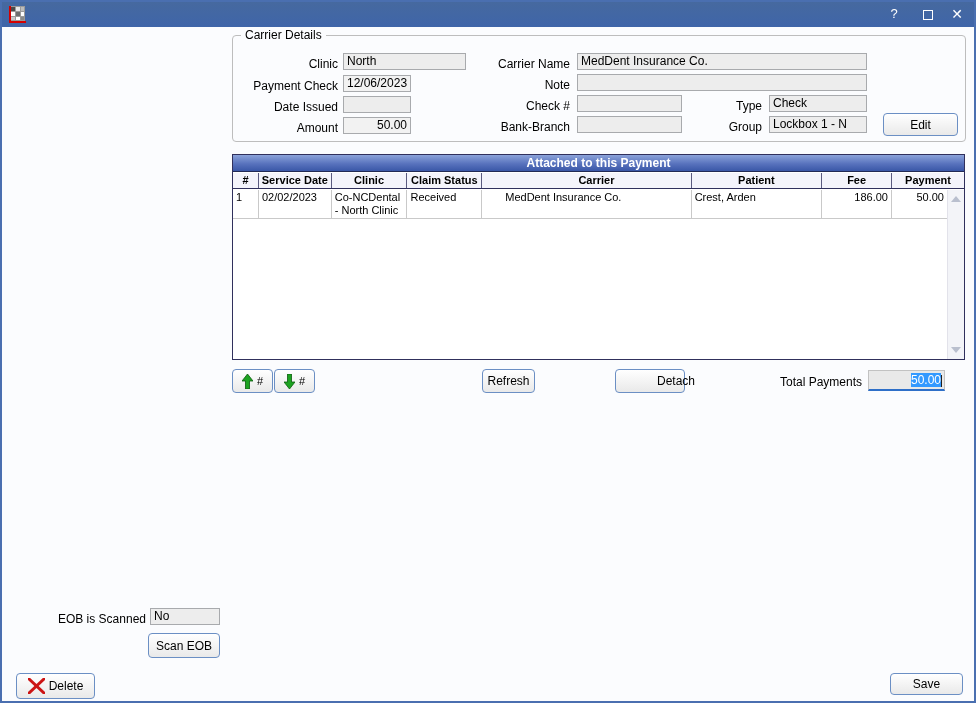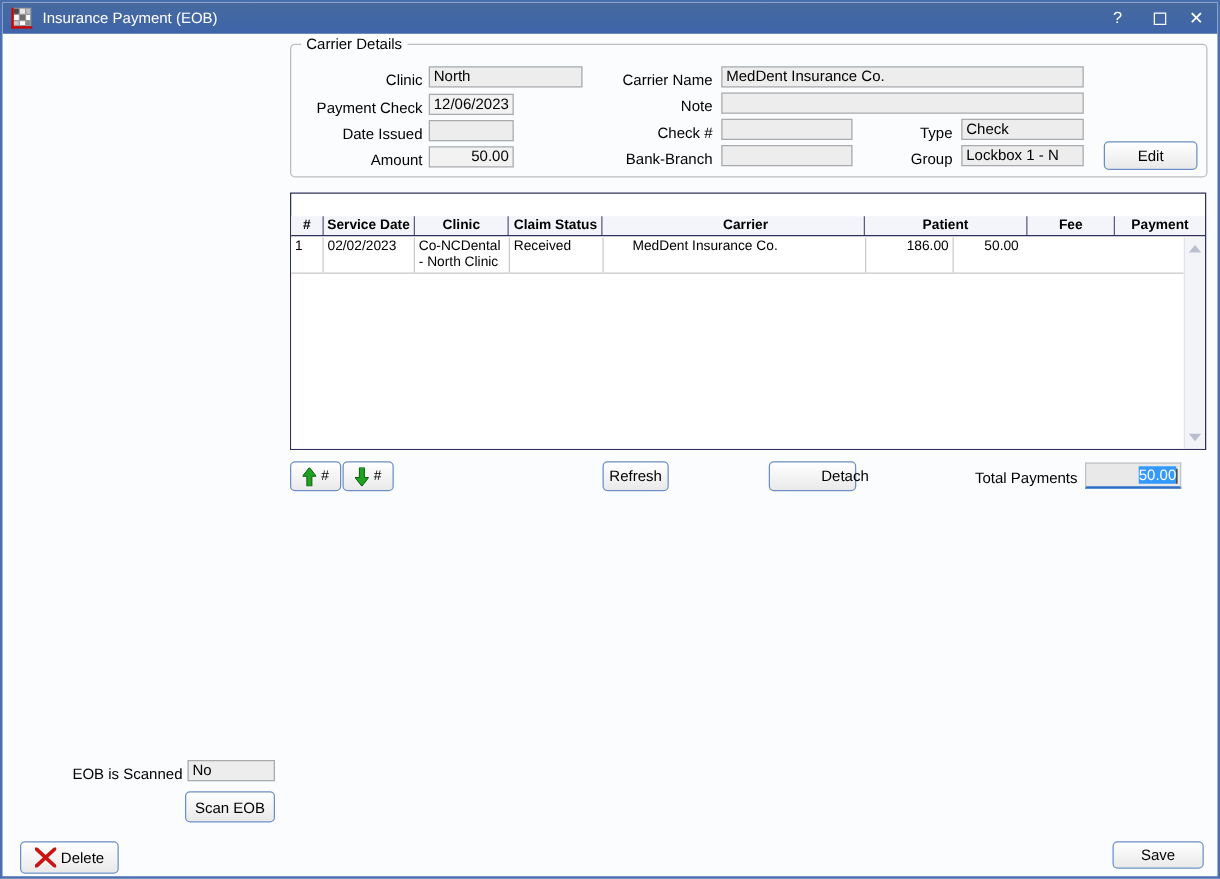--- a/index.html
+++ b/index.html
@@ -96,21 +96,20 @@
         <rect x="2" y="6" width="4" height="4" fill="#ffffff"></rect>
           <rect x="7" y="6" width="4" height="4" fill="#6e6e6e"></rect>
           <rect x="12" y="6" width="3" height="4" fill="#ffffff"></rect>
         <rect x="2" y="11" width="4" height="3" fill="#c9c9c9"></rect>
           <rect x="7" y="11" width="4" height="3" fill="#ffffff"></rect>
           <rect x="12" y="11" width="3" height="3" fill="#8a8a8a"></rect>
         <rect x="0" y="0" width="2" height="17" fill="#d40000"></rect>
         <rect x="0" y="15" width="17" height="2" fill="#d40000"></rect>
       </svg>
     </span>
-    <span class="title-text">Insurance Payment (EOB)</span>
     <span class="tb-btn tb-help">?</span>
     <span class="tb-btn tb-max"><span class="box"></span></span>
     <span class="tb-btn tb-close">✕</span>
   </div>
 
   <div class="groupbox">
     <span class="groupbox-legend">Carrier Details</span>
   </div>
 
   <span class="lbl" style="left:236px; top:55px; width:100px;">Clinic</span>
@@ -141,37 +140,39 @@
   <span class="field" style="left:767px; top:93px; width:98px;">Check</span>
 
   <span class="lbl" style="left:700px; top:118px; width:60px;">Group</span>
   <span class="field" style="left:767px; top:114px; width:98px;">Lockbox 1 - N</span>
 
   <button class="btn" style="left:881px; top:111px; width:75px; height:23px;">
     <span>Edit</span>
   </button>
 
   <div class="grid">
+    <div class="grid-title">Attached to this Payment</div>
     <div class="grid-header">
       <div class="hc w0">#</div>
       <div class="hc w1">Service Date</div>
       <div class="hc w2">Clinic</div>
       <div class="hc w3">Claim Status</div>
       <div class="hc w4">Carrier</div>
       <div class="hc w5">Patient</div>
       <div class="hc w6">Fee</div>
       <div class="hc w7">Payment</div>
     </div>
     <div class="grid-body">
       <div class="grid-row">
         <div class="c w0">1</div>
         <div class="c w1">02/02/2023</div>
         <div class="c w2">Co-NCDental - North Clinic</div>
         <div class="c w3">Received</div>
         <div class="c w4">MedDent Insurance Co.</div>
+        <div class="c w5">Crest, Arden</div>
         <div class="c w6 num-r">186.00</div>
         <div class="c w7 num-r">50.00</div>
       </div>
     </div>
     <div class="scrollbar">
       <span class="sb-arrow sb-up"></span>
       <span class="sb-arrow sb-down"></span>
     </div>
   </div>
 

